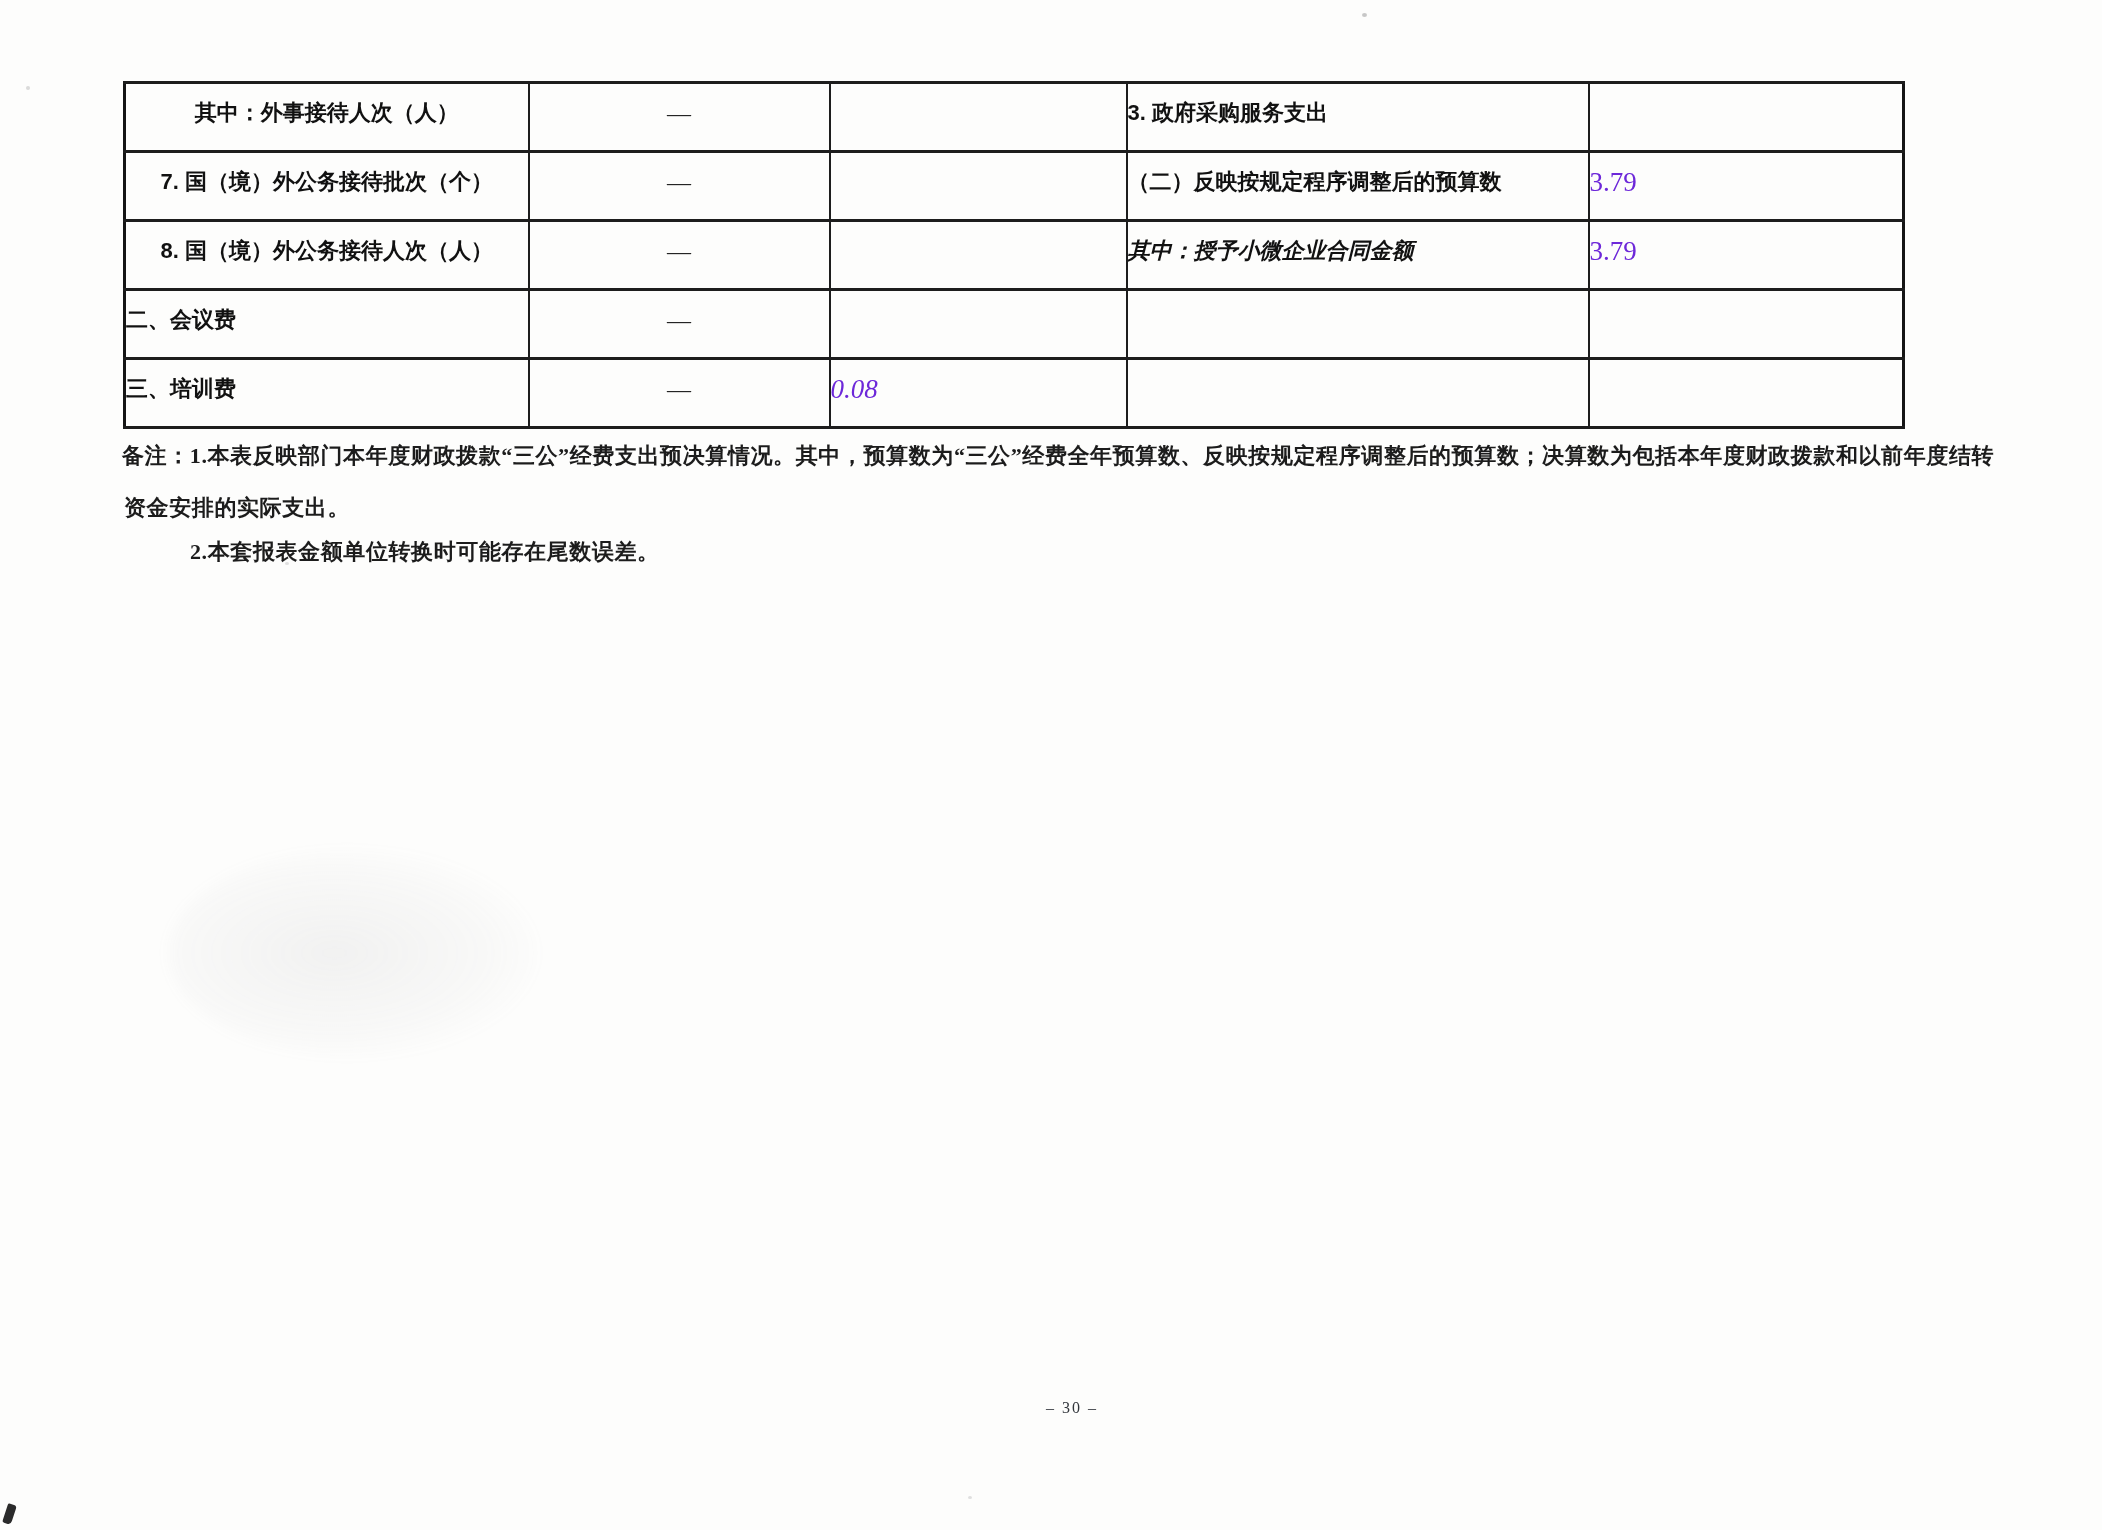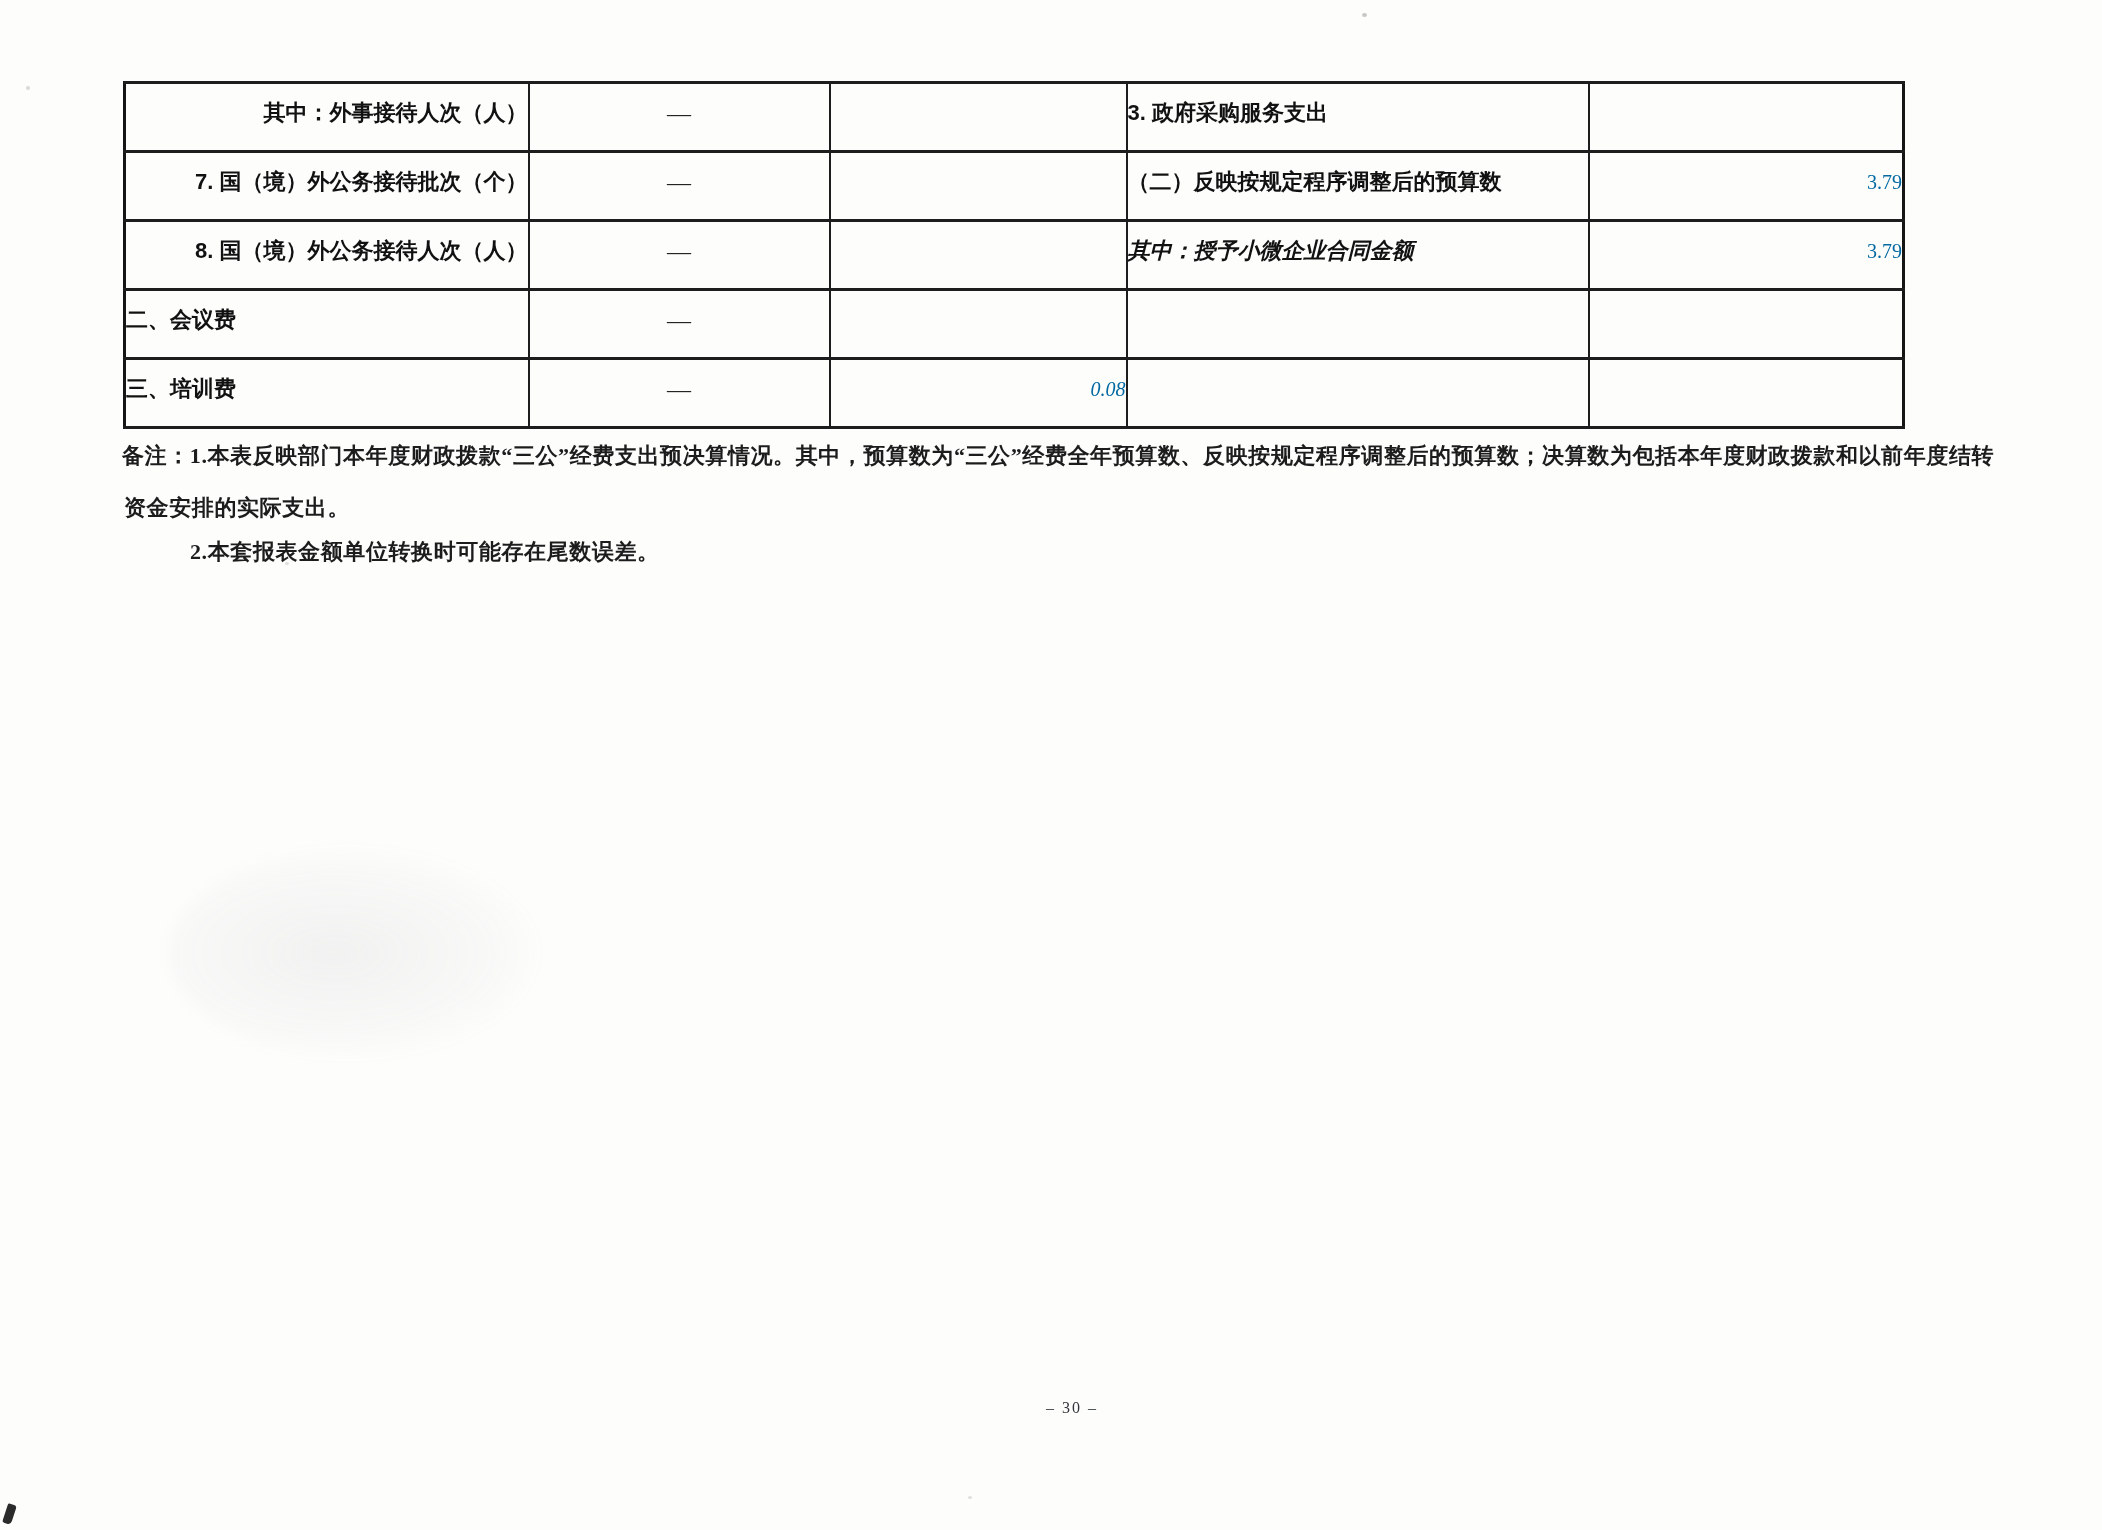--- a/index.html
+++ b/index.html
@@ -31,24 +31,24 @@
     padding: 0 0 8px 0;
     overflow: hidden;
     white-space: nowrap;
   }
   td.lbl {
     font-family: "Liberation Sans", "DejaVu Sans", sans-serif;
     font-weight: 700;
     font-size: 22px;
     color: #111;
   }
-  td.ctr  { text-align: right; }
+  td.ctr  { text-align: center; }
   td.lft  { text-align: left; padding-left: 4px; margin-top: 45px; }
   td.dash { text-align: center; font-size: 24px; color: #242424; }
-  td.num  { text-align: right; font-size: 20px; color: #0369a1; }
+  td.num  { text-align: left; font-size: 27px; color: #6d28d9; }
   td.numL { padding-right: 18px; font-style: italic; }
   td.numR { padding-right: 22px; }
   td.indA { padding-left: 48px; }
   td.indB { padding-left: 14px; }
   td.indC { padding-left: 78px; font-style: italic; }
 
   
   .note {
     position: absolute;
     font-size: 22px;

